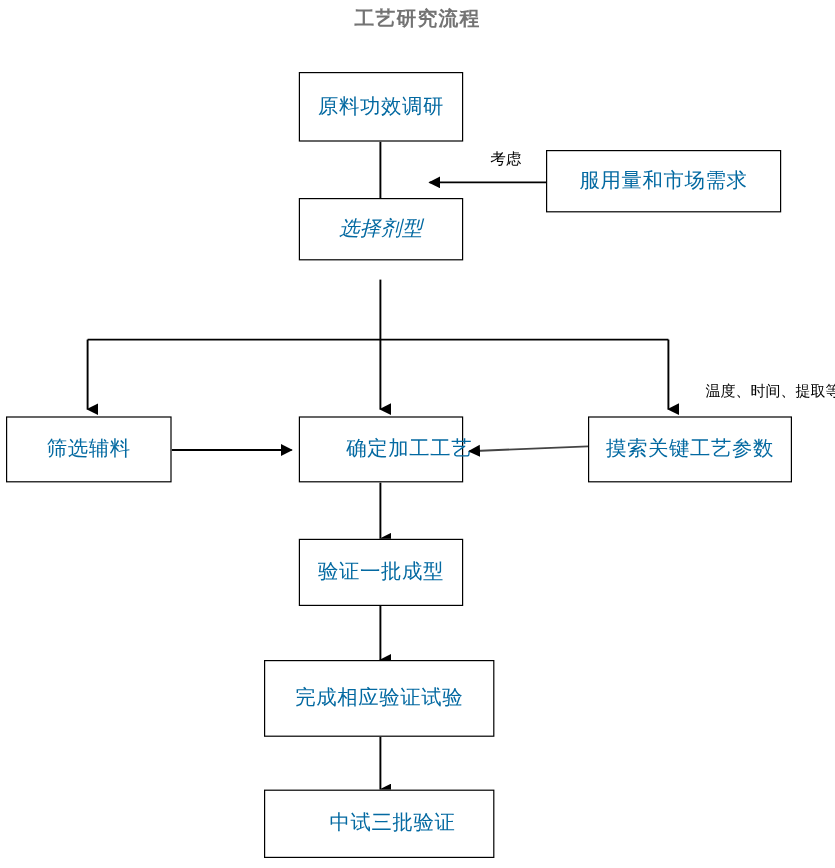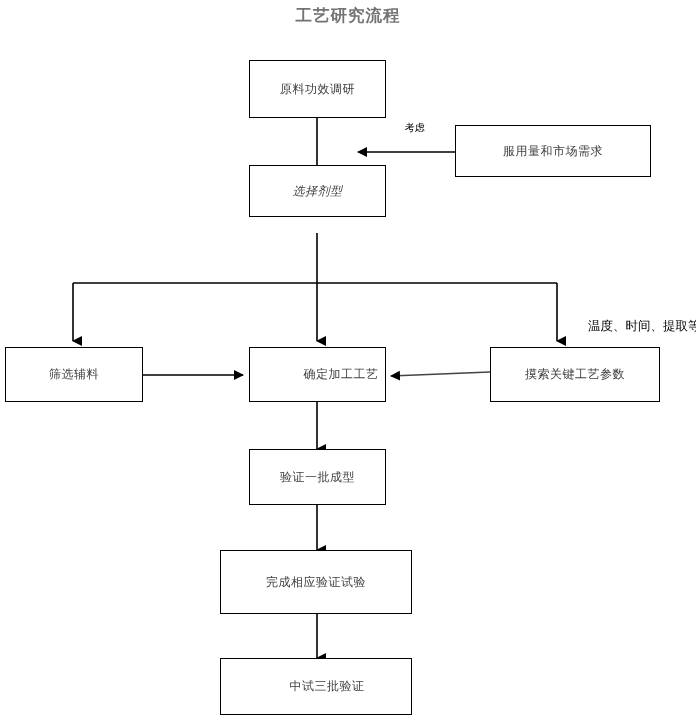--- a/index.html
+++ b/index.html
@@ -25,30 +25,30 @@
     height: 723px;
   }
   .node-box {
     position: absolute;
     box-sizing: border-box;
     border: 1.6px solid #000000;
     background: #ffffff;
     display: flex;
     align-items: center;
     justify-content: center;
-    color: #404040;
-    font-size: 12px;
+    color: #0369a1;
+    font-size: 17px;
     letter-spacing: 0.5px;
     line-height: 1.2;
     white-space: nowrap;
   }
   .edge-label {
     position: absolute;
     color: #000000;
-    font-size: 10px;
+    font-size: 13px;
     line-height: 1.35;
     white-space: pre;
     text-align: center;
     background: transparent;
   }
   .edge-label.small {
     font-size: 12.5px;
   }
   #chart-title {
     position: absolute;

